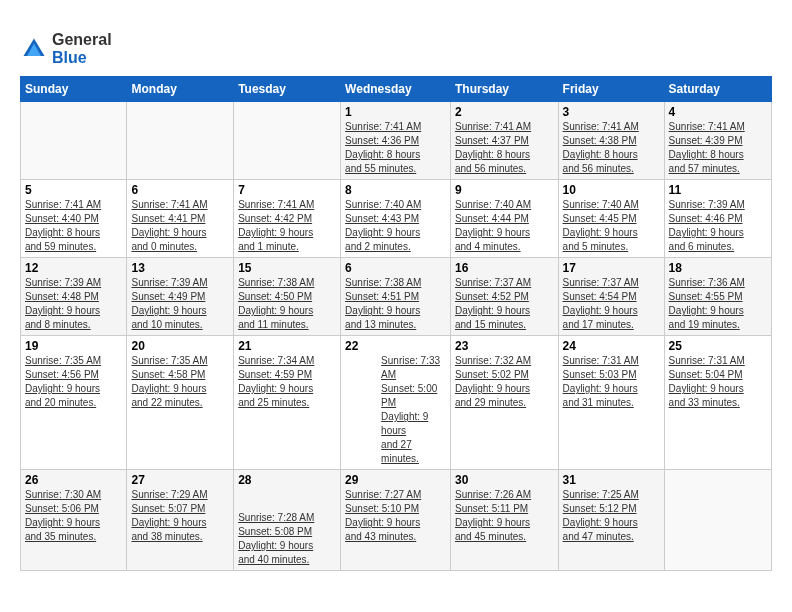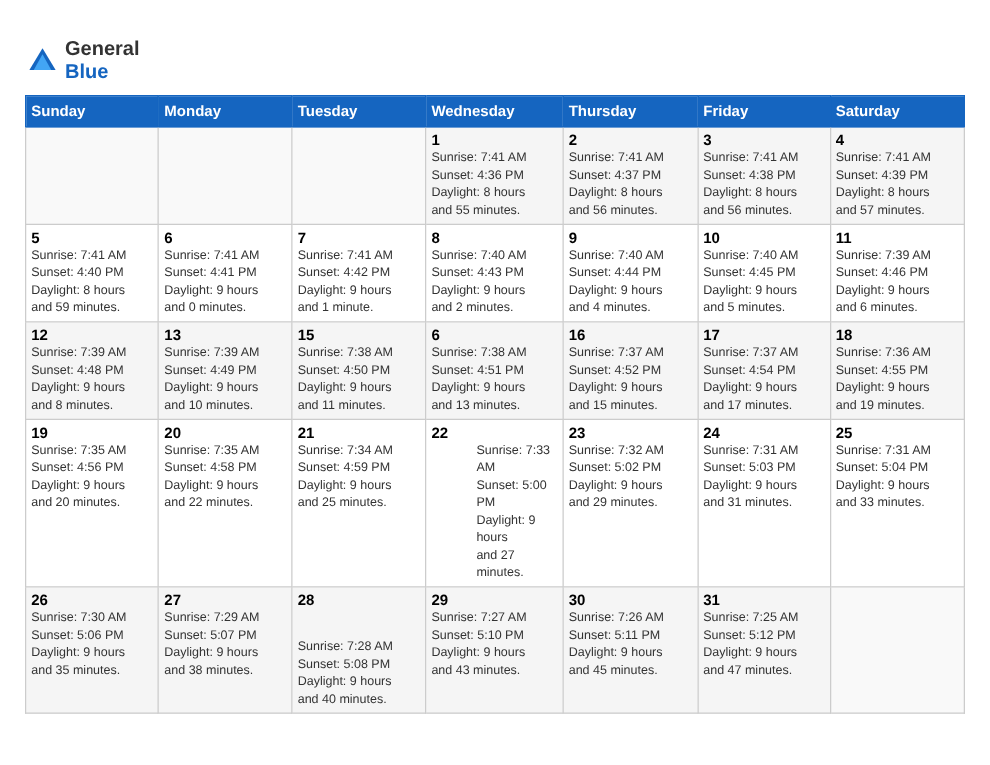--- a/index.html
+++ b/index.html
@@ -89,20 +89,21 @@
     .day-num {
       font-weight: bold;
       font-size: 12px;
       display: block;
       margin-bottom: 1px;
     }
     .day-info {
       font-size: 10px;
       color: #333;
       line-height: 1.4;
+      text-decoration: underline;
     }
     .empty-cell {
       background: #f9f9f9 !important;
     }
   </style>
 </head>
 <body>
 
 <div class="page">
   <div class="header">

